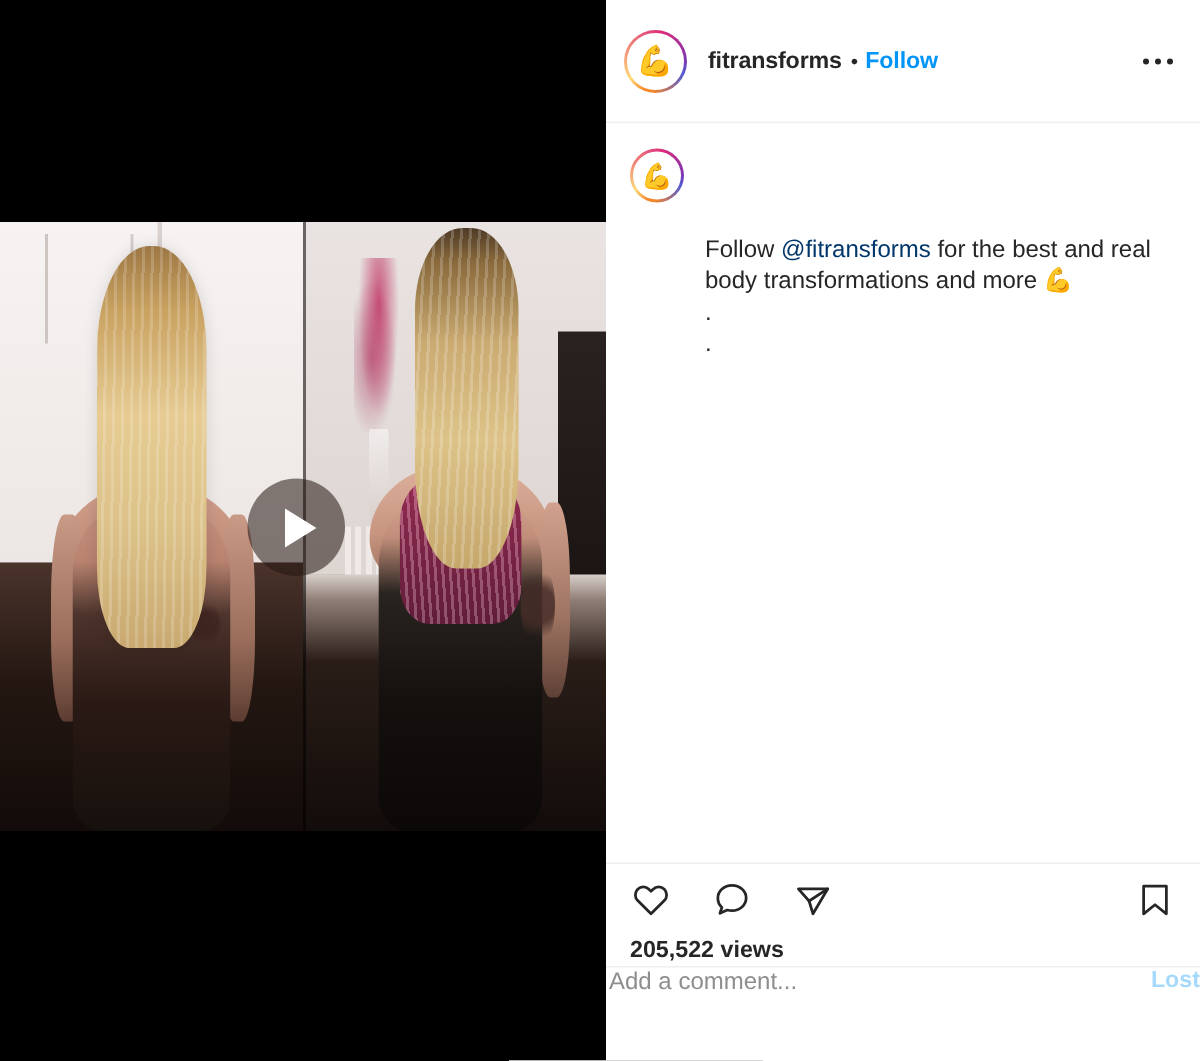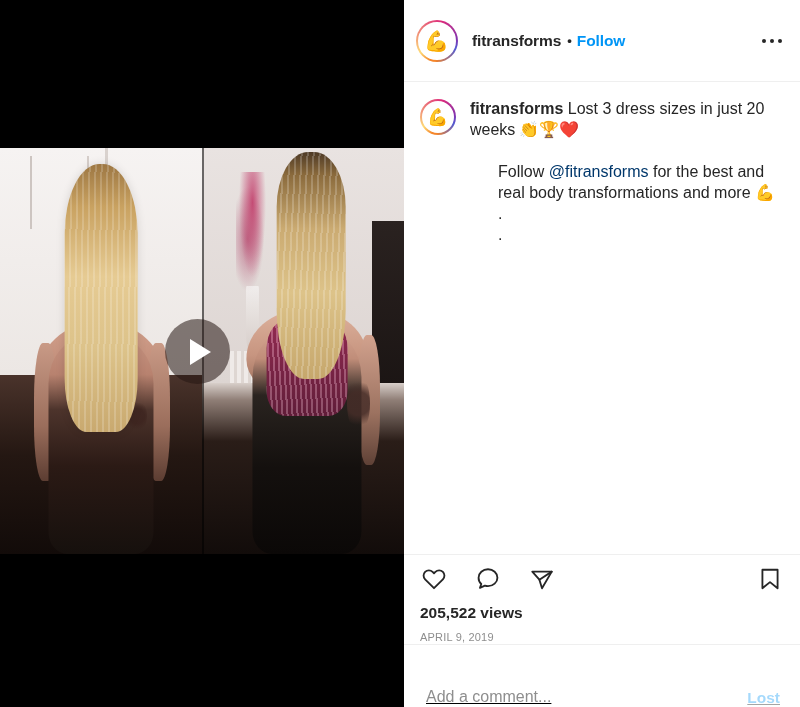--- a/index.html
+++ b/index.html
@@ -337,21 +337,21 @@
     font-size: 16px;
     line-height: 21px;
     color: #262626;
     word-wrap: break-word;
   }
   .caption-text .uname {
     font-weight: bold;
     color: #262626;
   }
   .caption-body {
-    margin-left: 78px;
+    margin-left: 50px;
     font-size: 16px;
     line-height: 21px;
     color: #262626;
   }
   .caption-body p { margin: 0 0 0 0; }
   .caption-body .blank { height: 21px; }
   .mention, .hashtag {
     color: #00376b;
   }
   .hashtags span { color: #00376b; }
@@ -400,25 +400,24 @@
     text-transform: uppercase;
     line-height: 13px;
   }
 
   
   .comment-box {
     margin-top: auto;
     height: 63px;
     border-top: 1px solid #efefef;
     display: flex;
-    align-items: flex-end;
-    padding: 0 20px;
+    align-items: flex-start;
+    padding: 0 0;
     box-sizing: border-box;
     flex: 0 0 63px;
-    text-decoration: underline;
   }
   .comment-input {
     flex: 1 1 auto;
     border: none;
     outline: none;
     font-size: 16px;
     font-family: "Liberation Sans", sans-serif;
     color: #262626;
     background: transparent;
   }
@@ -495,23 +494,20 @@
         <i></i>
         <i></i>
         <i></i>
       </div>
     </div>
 
     <div class="caption-area">
       <div class="caption-row">
         <div class="caption-avatar avatar-ring">
           <div class="avatar-inner">💪</div>
-        </div>
-        <div class="caption-text">
-          <span class="uname">fitransforms</span><span> Lost 3 dress sizes in just 20 weeks 👏🏆❤️</span>
         </div>
       </div>
 
       <div class="caption-body">
         <div class="blank"></div>
         <p>Follow <span class="mention">@fitransforms</span> for the best and real body transformations and more 💪</p>
         <p>.</p>
         <p>.</p>
       </div>
     </div>
@@ -539,21 +535,20 @@
         <div class="icon-btn">
           <svg width="26" height="26" viewBox="0 0 24 24" fill="none" stroke="#262626" stroke-width="1.7" stroke-linecap="round" stroke-linejoin="round">
             <path d="M5 3.5h14v17l-7-5.6-7 5.6z"></path>
           </svg>
         </div>
       </div>
     </div>
 
     <div class="stats">
       <div class="views-count">205,522 views</div>
-      <div class="post-date">APRIL 9, 2019</div>
     </div>
 
     <div class="comment-box">
       <input class="comment-input" type="text" placeholder="Add a comment..." style="">
       <span class="post-btn">Lost</span>
     </div>
 
   </div>
 </div>
 

